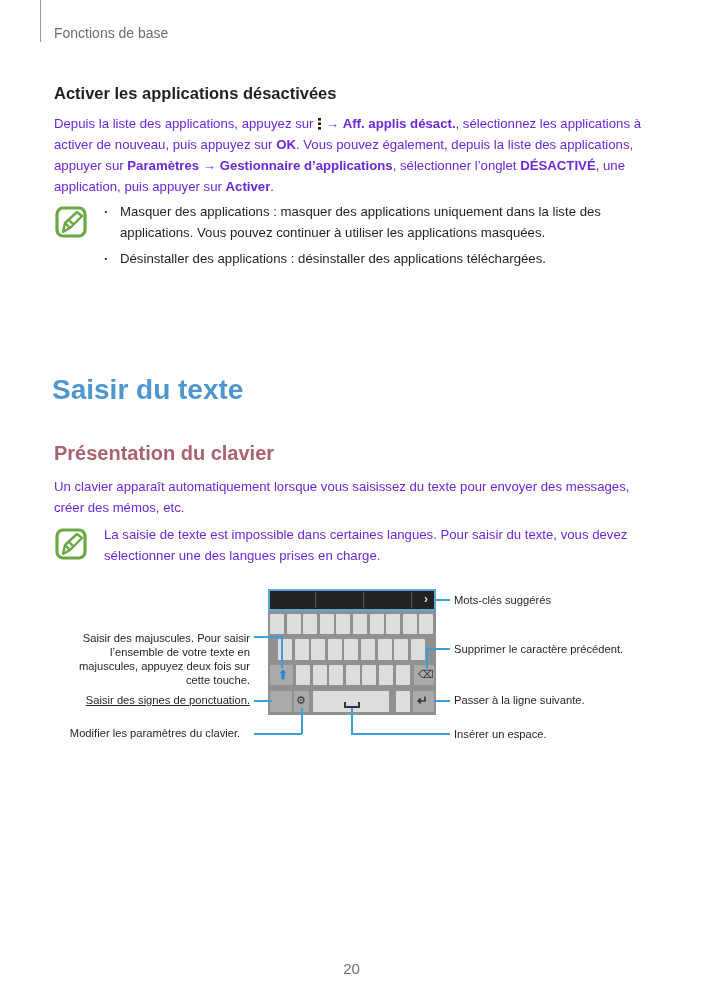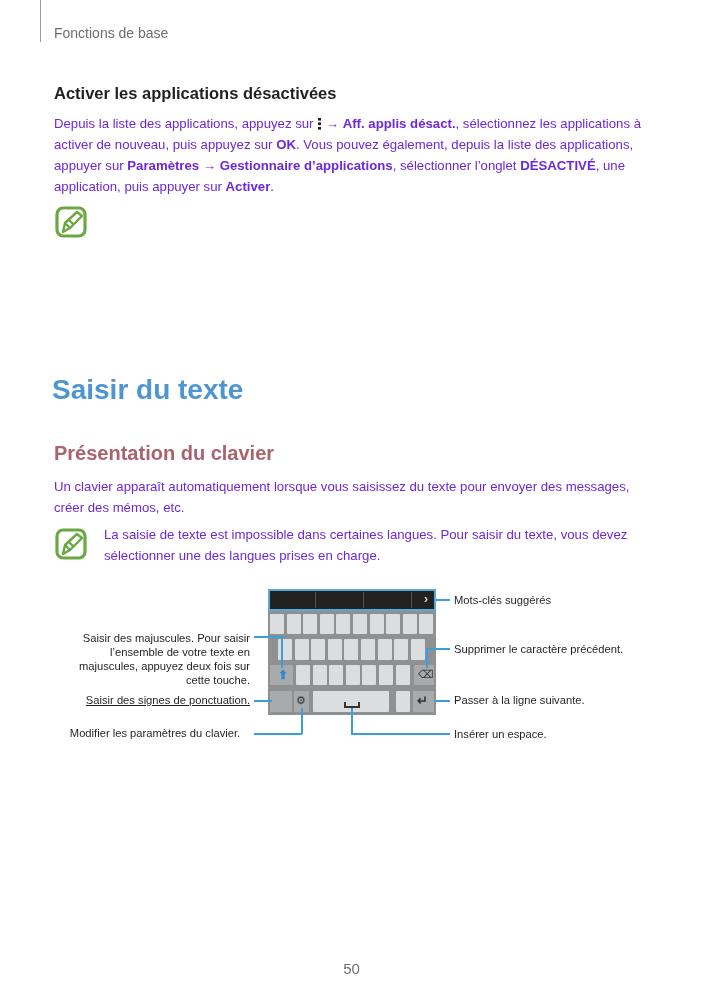--- a/index.html
+++ b/index.html
@@ -36,20 +36,22 @@
 <div class="abs h3">Activer les applications désactivées</div>
 
 <div class="abs para" style="top:113px;"><span>Depuis la liste des applications, appuyez sur </span><span style="display:inline-block;width:5px;height:13px;vertical-align:-2px;background:radial-gradient(circle,#231f20 1.4px,transparent 1.6px) 0 0/5px 4.5px repeat-y;"></span><span> → </span><b>Aff. applis désact.</b><span>, sélectionnez les applications à activer de nouveau, puis appuyez sur </span><b>OK</b><span>. Vous pouvez également, depuis la liste des applications, appuyer sur </span><b>Paramètres</b><span> → </span><b>Gestionnaire d’applications</b><span>, sélectionner l’onglet </span><b>DÉSACTIVÉ</b><span>, une application, puis appuyer sur </span><b>Activer</b><span>.</span></div>
 
 <svg class="abs note-icon" style="left:55px;top:206px;" viewBox="0 0 32 32">
   <rect x="2" y="2" width="28" height="28" rx="6" fill="none" stroke="#6aa842" stroke-width="3.2"></rect>
   <path d="M8 26 L10 17 L22 6 L27 10 L15 22 Z M10 17 L15 22 M14 14 L19 19" fill="none" stroke="#6aa842" stroke-width="2.4" stroke-linejoin="round"></path>
 </svg>
 
 <ul class="abs bullets" style="top:201px;">
+  <li>Masquer des applications : masquer des applications uniquement dans la liste des applications. Vous pouvez continuer à utiliser les applications masquées.</li>
+  <li>Désinstaller des applications : désinstaller des applications téléchargées.</li>
 </ul>
 
 <div class="abs h1">Saisir du texte</div>
 <div class="abs h2">Présentation du clavier</div>
 <div class="abs para" style="top:476px;width:590px;">Un clavier apparaît automatiquement lorsque vous saisissez du texte pour envoyer des messages, créer des mémos, etc.</div>
 
 <svg class="abs note-icon" style="left:55px;top:528px;" viewBox="0 0 32 32">
   <rect x="2" y="2" width="28" height="28" rx="6" fill="none" stroke="#6aa842" stroke-width="3.2"></rect>
   <path d="M8 26 L10 17 L22 6 L27 10 L15 22 Z M10 17 L15 22 M14 14 L19 19" fill="none" stroke="#6aa842" stroke-width="2.4" stroke-linejoin="round"></path>
 </svg>
@@ -121,13 +123,13 @@
 <div class="callout" style="left:351px;top:708px;width:1.5px;height:26px;"></div>
 
 <div class="abs lbl" style="left:454px;top:593px;">Mots-clés suggérés</div>
 <div class="abs lbl right" style="left:76px;top:631px;width:174px;">Saisir des majuscules. Pour saisir l’ensemble de votre texte en majuscules, appuyez deux fois sur cette touche.</div>
 <div class="abs lbl" style="left:454px;top:642px;">Supprimer le caractère précédent.</div>
 <div class="abs lbl right" style="left:60px;top:693px;width:190px;text-decoration:underline;">Saisir des signes de ponctuation.</div>
 <div class="abs lbl" style="left:454px;top:693px;">Passer à la ligne suivante.</div>
 <div class="abs lbl right" style="left:60px;top:726px;width:190px;text-align:center;">Modifier les paramètres du clavier.</div>
 <div class="abs lbl" style="left:454px;top:727px;">Insérer un espace.</div>
 
-<div class="abs page-num">50</div>
+<div class="abs page-num">20</div>
 
 </body></html>

